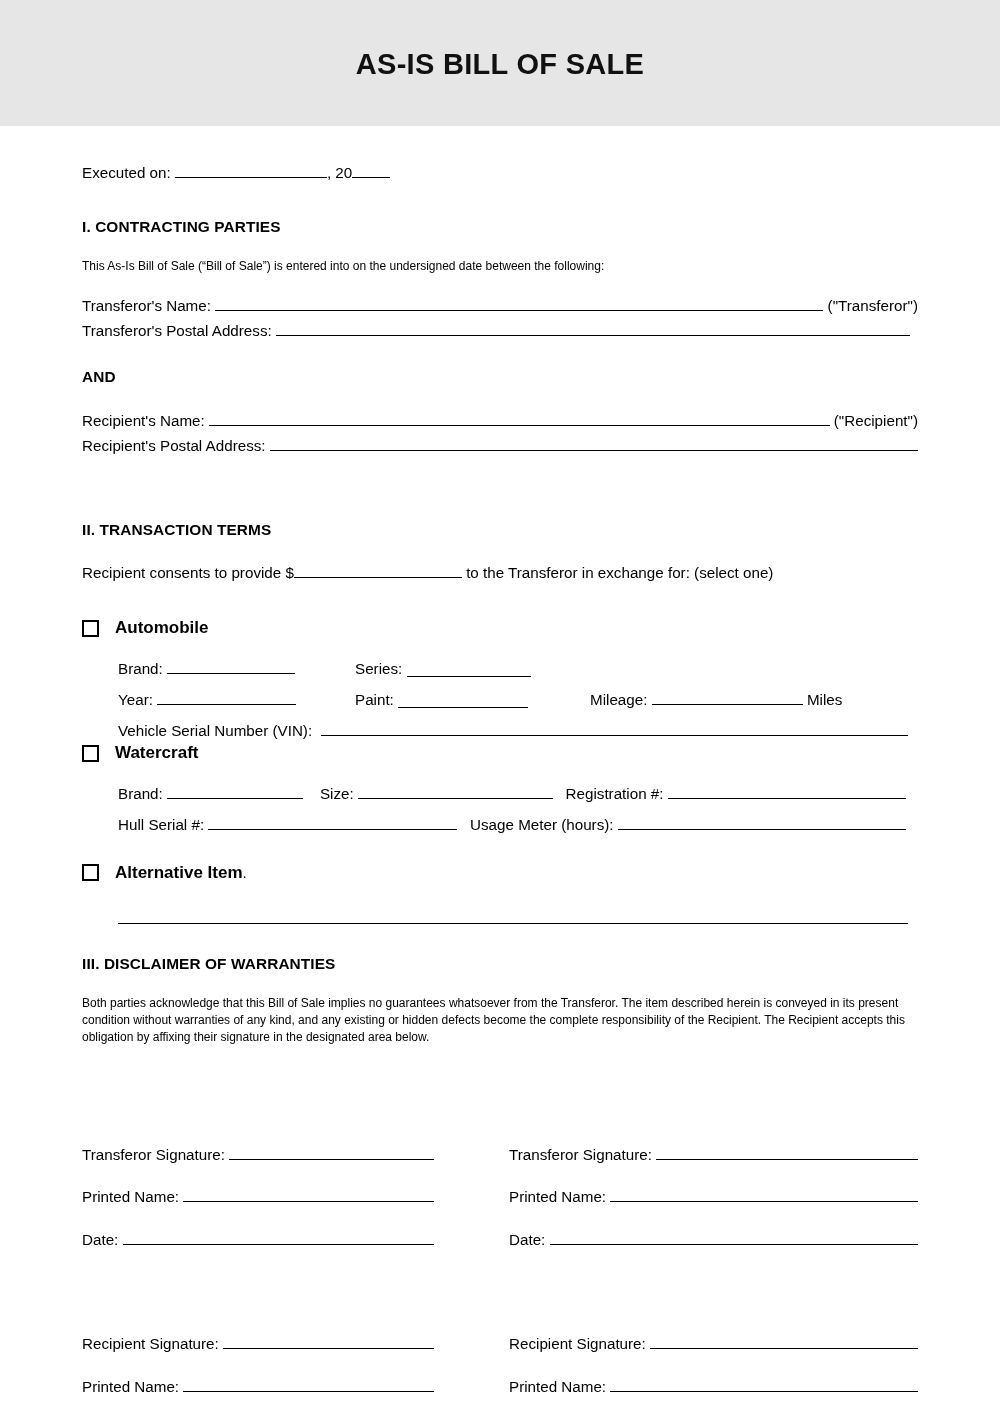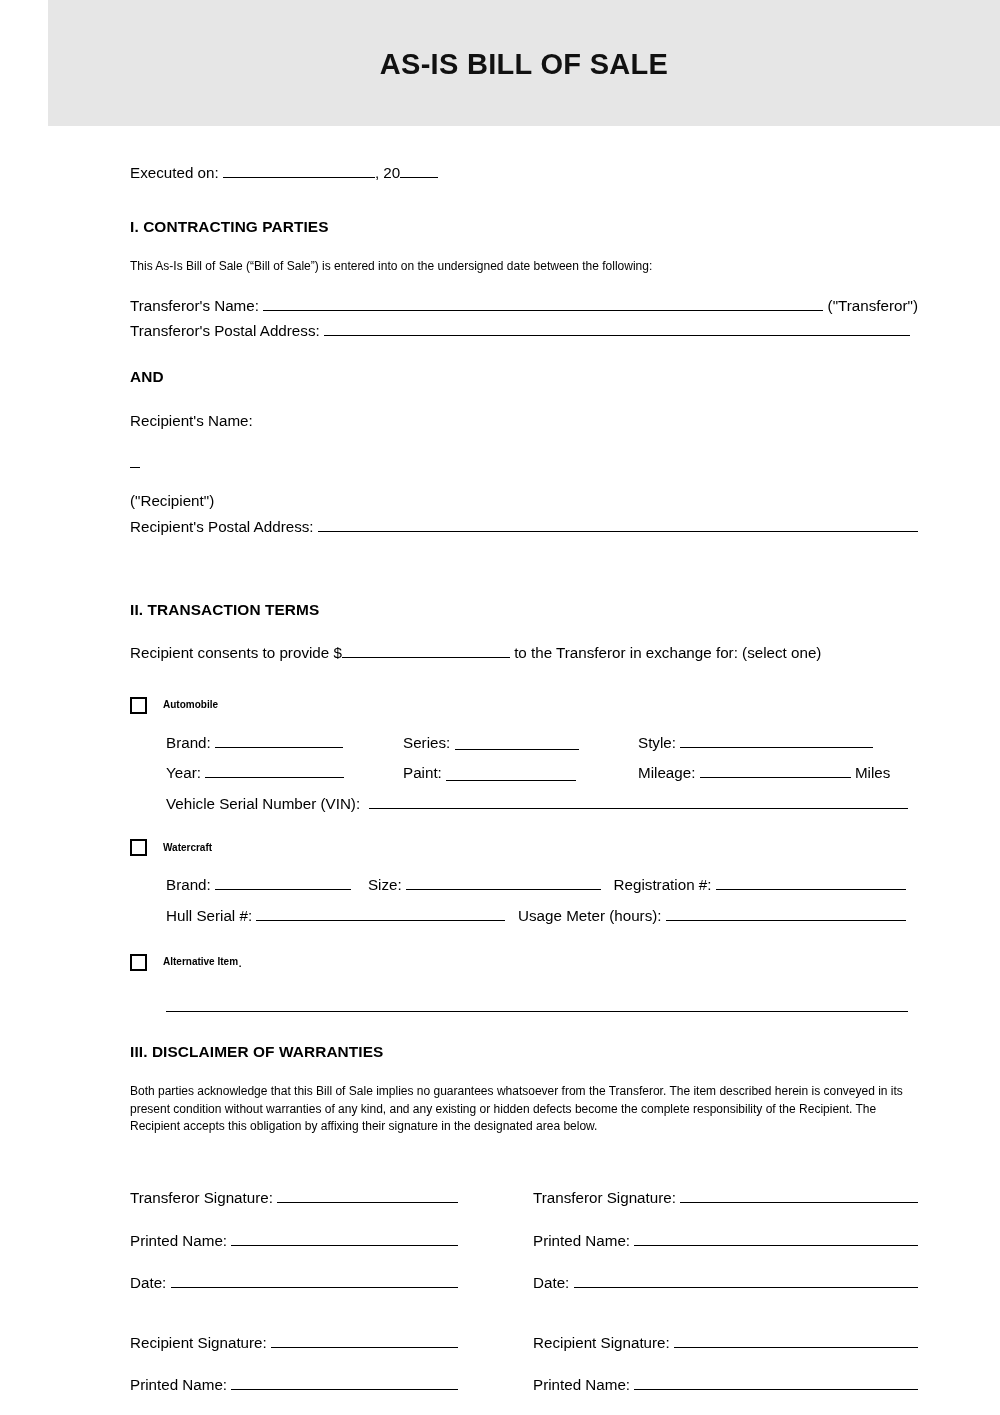--- a/index.html
+++ b/index.html
@@ -15,21 +15,20 @@
     position: relative;
     overflow: hidden;
   }
 
   .page {
     width: 1000px;
     height: 1415px;
     background: #ffffff;
     position: relative;
     box-sizing: border-box;
-    padding-left: 48px;
   }
 
   
   .header-band {
     width: 100%;
     height: 126px;
     background: #e6e6e6;
     display: flex;
     align-items: center;
     justify-content: center;
@@ -102,35 +101,35 @@
     width: 17px;
     height: 17px;
     border: 2px solid #000;
     box-sizing: border-box;
     background: #fff;
     flex: none;
     margin-right: 16px;
   }
   .cblabel {
     font-weight: bold;
-    font-size: 10px;
+    font-size: 17px;
   }
   .cbperiod { font-weight: normal; }
 
   .indent { padding-left: 36px; }
 
   
   .fieldgrid { display: flex; }
   .fg-col1 { width: 237px; flex: none; display: flex; align-items: baseline; }
   .fg-col2 { width: 235px; flex: none; display: flex; align-items: center; }
   .fg-col3 { flex: 1 1 auto; display: flex; align-items: baseline; }
 
   
   .sigwrap { display: flex; }
-  .sigcol { width: 50%; box-sizing: border-box; }
+  .sigcol { width: 50%; box-sizing: border-box; margin-top: 45px; }
   .sigcol-right { padding-left: 9px; }
   .sigline {
     display: flex;
     align-items: baseline;
     margin-bottom: 21px;
   }
   .sigline:last-child { margin-bottom: 0; }
   .sigline .lbl { white-space: pre; }
   .sigline .ln {
     border-bottom: 1.6px solid #000;
@@ -174,21 +173,21 @@
     </div>
 
     <div class="row" style="margin-bottom:24px;">
       <span class="txt">Transferor's Postal Address:</span>
       <span class="txt">&nbsp;</span>
       <span class="blank-grow" style="margin-right:8px;"></span>
     </div>
 
     <h2 class="section" style="margin-bottom:22px;">AND</h2>
 
-    <div class="row" style="margin-bottom:4px;flex-direction:column;">
+    <div class="row" style="margin-bottom:4px;">
       <span class="txt">Recipient's Name:</span>
       <span class="txt">&nbsp;</span>
       <span class="blank-grow"></span>
       <span class="txt">&nbsp;</span>
       <span class="txt">("Recipient")</span>
     </div>
 
     <div class="row" style="margin-bottom:62px;">
       <span class="txt">Recipient's Postal Address:</span>
       <span class="txt">&nbsp;</span>
@@ -214,25 +213,20 @@
         <span class="fg-col1">
           <span class="txt">Brand:</span>
           <span class="txt">&nbsp;</span>
           <span class="blank" style="width:128px;"></span>
         </span>
         <span class="fg-col2">
           <span class="txt">Series:</span>
           <span class="txt">&nbsp;</span>
           <span class="blank" style="width:124px;"></span>
         </span>
-        <span class="fg-col3">
-          <span class="txt">Style:</span>
-          <span class="txt">&nbsp;</span>
-          <span class="blank" style="width:193px;"></span>
-        </span>
       </div>
 
       <div class="fieldgrid" style="margin-bottom:9px;">
         <span class="fg-col1">
           <span class="txt">Year:</span>
           <span class="txt">&nbsp;</span>
           <span class="blank" style="width:139px;"></span>
         </span>
         <span class="fg-col2">
           <span class="txt">Paint:</span>
@@ -241,21 +235,21 @@
         </span>
         <span class="fg-col3">
           <span class="txt">Mileage:</span>
           <span class="txt">&nbsp;</span>
           <span class="blank" style="width:151px;"></span>
           <span class="txt">&nbsp;</span>
           <span class="txt">Miles</span>
         </span>
       </div>
 
-      <div class="row" style="margin-bottom:25px;">
+      <div class="row" style="">
         <span class="txt">Vehicle Serial Number (VIN):</span>
         <span class="txt">&nbsp;&nbsp;</span>
         <span class="blank-grow" style="margin-right:10px;"></span>
       </div>
     </div>
 
     <div class="cbrow" style="margin-bottom:18px;">
       <span class="checkbox"></span>
       <span class="cblabel">Watercraft</span>
     </div>

